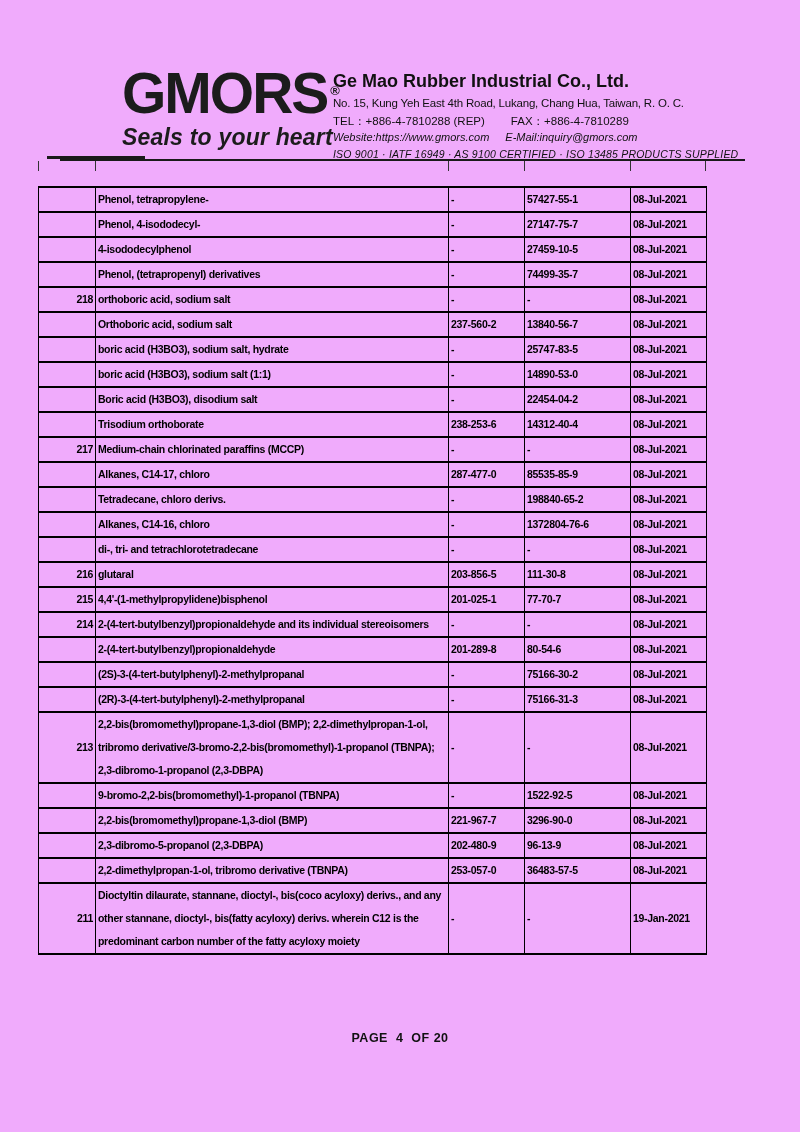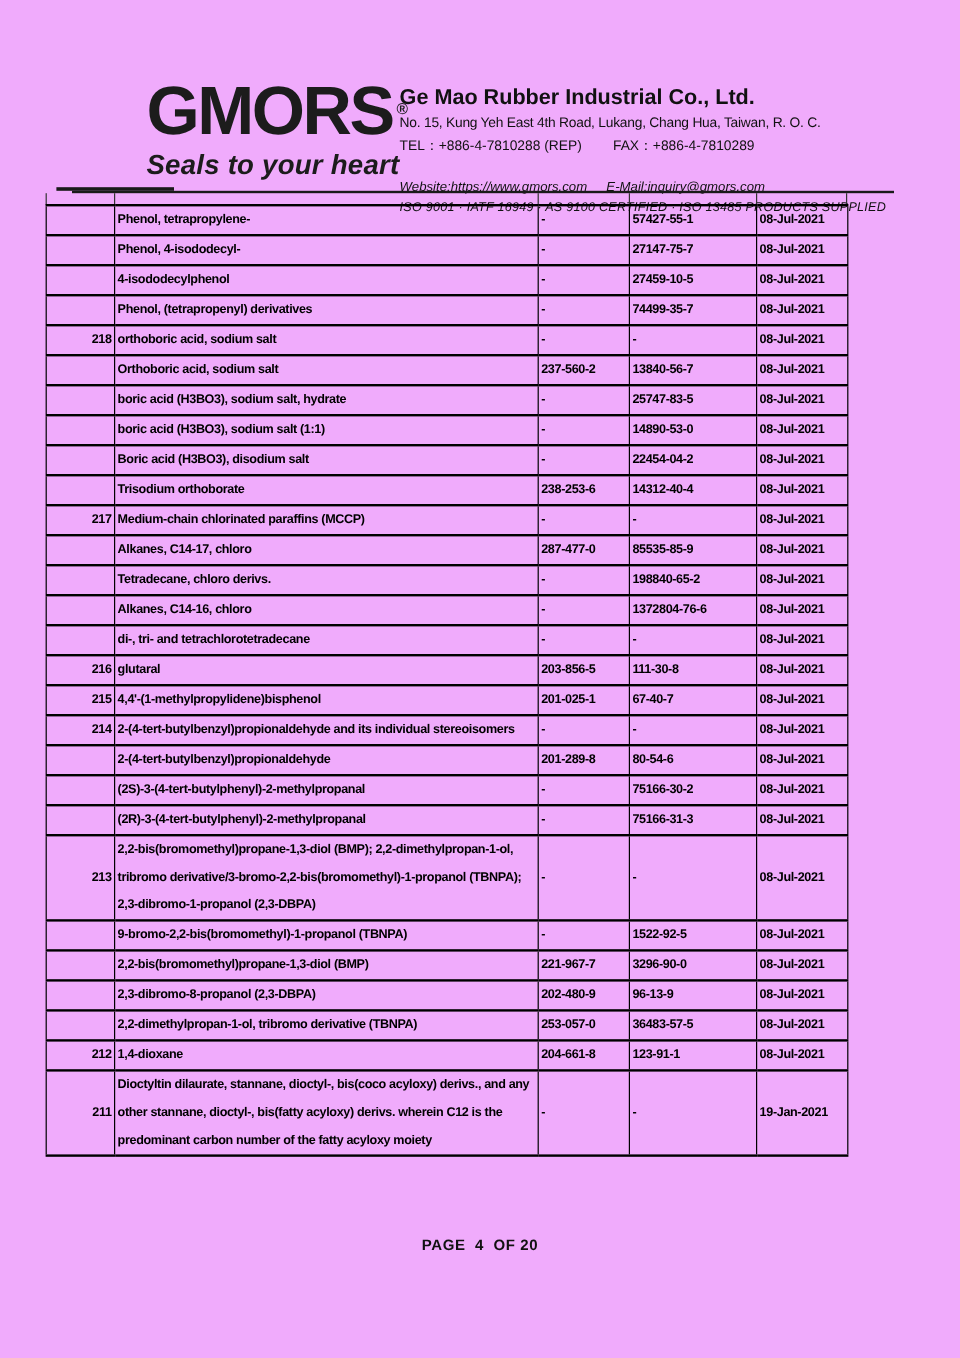--- a/index.html
+++ b/index.html
@@ -38,40 +38,40 @@
     letter-spacing: 0.2px;
     color: #1c1c1c;
     margin-top: 2px;
     white-space: nowrap;
   }
 
   .company-info { position: absolute; left: 333px; top: 71px; width: 420px; }
   .ci-line { white-space: nowrap; }
   .ci-name { font-weight: 700; font-size: 18px; margin-bottom: 5px; }
   .ci-address { font-size: 11.5px; margin-bottom: 5px; letter-spacing: -0.2px; }
-  .ci-telfax { font-size: 11.5px; margin-bottom: 21px; }
+  .ci-telfax { font-size: 11.5px; margin-bottom: 2px; }
   .ci-telfax .gap { display: inline-block; width: 26px; }
   .ci-webmail { font-size: 11px; margin-bottom: 5px; font-style: italic; }
   .ci-webmail .gap { display: inline-block; width: 16px; }
   .ci-iso { font-size: 10.5px; font-style: italic; letter-spacing: 0.2px; }
 
   .header-rule-main {
     position: absolute; left: 60px; top: 159px;
     width: 685px; height: 2px; background: #1a1a1a;
   }
   .header-rule-left {
     position: absolute; left: 47px; top: 156px;
     width: 98px; height: 3px; background: #1a1a1a;
   }
   .col-stub {
     position: absolute; top: 161px; width: 1px; height: 10px; background: #333;
   }
 
   
-  .substance-table-wrap { position: absolute; left: 38px; top: 170px; }
+  .substance-table-wrap { position: absolute; left: 38px; top: 186px; }
   table.substances {
     border-collapse: collapse;
     table-layout: fixed;
     width: 668px;
   }
   table.substances td {
     border: 1px solid #000;
     border-top-width: 2px;
     border-bottom-width: 2px;
     font-weight: 700;
@@ -240,21 +240,21 @@
             <td class="cell-no">216</td>
             <td class="cell-name">glutaral</td>
             <td class="cell-ec">203-856-5</td>
             <td class="cell-cas">111-30-8</td>
             <td class="cell-date">08-Jul-2021</td>
           </tr>
           <tr>
             <td class="cell-no">215</td>
             <td class="cell-name">4,4'-(1-methylpropylidene)bisphenol</td>
             <td class="cell-ec">201-025-1</td>
-            <td class="cell-cas">67-40-7</td>
+            <td class="cell-cas">77-70-7</td>
             <td class="cell-date">08-Jul-2021</td>
           </tr>
           <tr>
             <td class="cell-no">214</td>
             <td class="cell-name">2-(4-tert-butylbenzyl)propionaldehyde and its individual stereoisomers</td>
             <td class="cell-ec">-</td>
             <td class="cell-cas">-</td>
             <td class="cell-date">08-Jul-2021</td>
           </tr>
           <tr>
@@ -294,40 +294,33 @@
           </tr>
           <tr>
             <td class="cell-no"></td>
             <td class="cell-name">2,2-bis(bromomethyl)propane-1,3-diol (BMP)</td>
             <td class="cell-ec">221-967-7</td>
             <td class="cell-cas">3296-90-0</td>
             <td class="cell-date">08-Jul-2021</td>
           </tr>
           <tr>
             <td class="cell-no"></td>
-            <td class="cell-name">2,3-dibromo-8-propanol (2,3-DBPA)</td>
+            <td class="cell-name">2,3-dibromo-5-propanol (2,3-DBPA)</td>
             <td class="cell-ec">202-480-9</td>
             <td class="cell-cas">96-13-9</td>
             <td class="cell-date">08-Jul-2021</td>
           </tr>
           <tr>
             <td class="cell-no"></td>
             <td class="cell-name">2,2-dimethylpropan-1-ol, tribromo derivative (TBNPA)</td>
             <td class="cell-ec">253-057-0</td>
             <td class="cell-cas">36483-57-5</td>
             <td class="cell-date">08-Jul-2021</td>
           </tr>
           <tr>
-            <td class="cell-no">212</td>
-            <td class="cell-name">1,4-dioxane</td>
-            <td class="cell-ec">204-661-8</td>
-            <td class="cell-cas">123-91-1</td>
-            <td class="cell-date">08-Jul-2021</td>
-          </tr>
-          <tr>
             <td class="cell-no">211</td>
             <td class="cell-name">Dioctyltin dilaurate, stannane, dioctyl-, bis(coco acyloxy) derivs., and any other stannane, dioctyl-, bis(fatty acyloxy) derivs. wherein C12 is the predominant carbon number of the fatty acyloxy moiety</td>
             <td class="cell-ec">-</td>
             <td class="cell-cas">-</td>
             <td class="cell-date">19-Jan-2021</td>
           </tr>
         </tbody>
     </table>
   </div>
 

